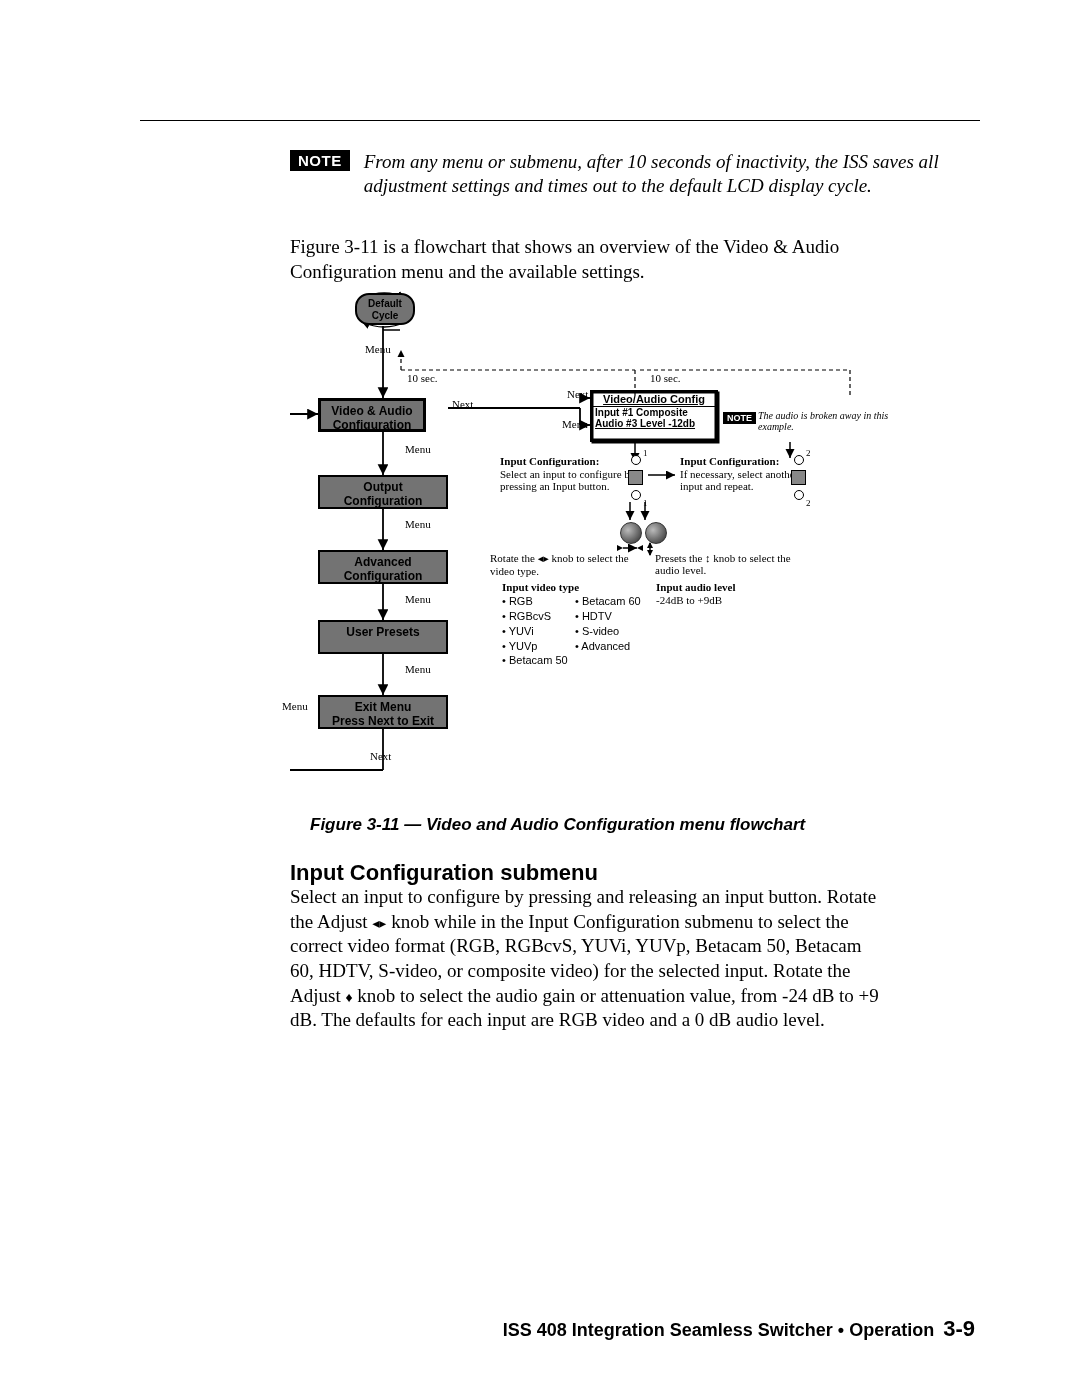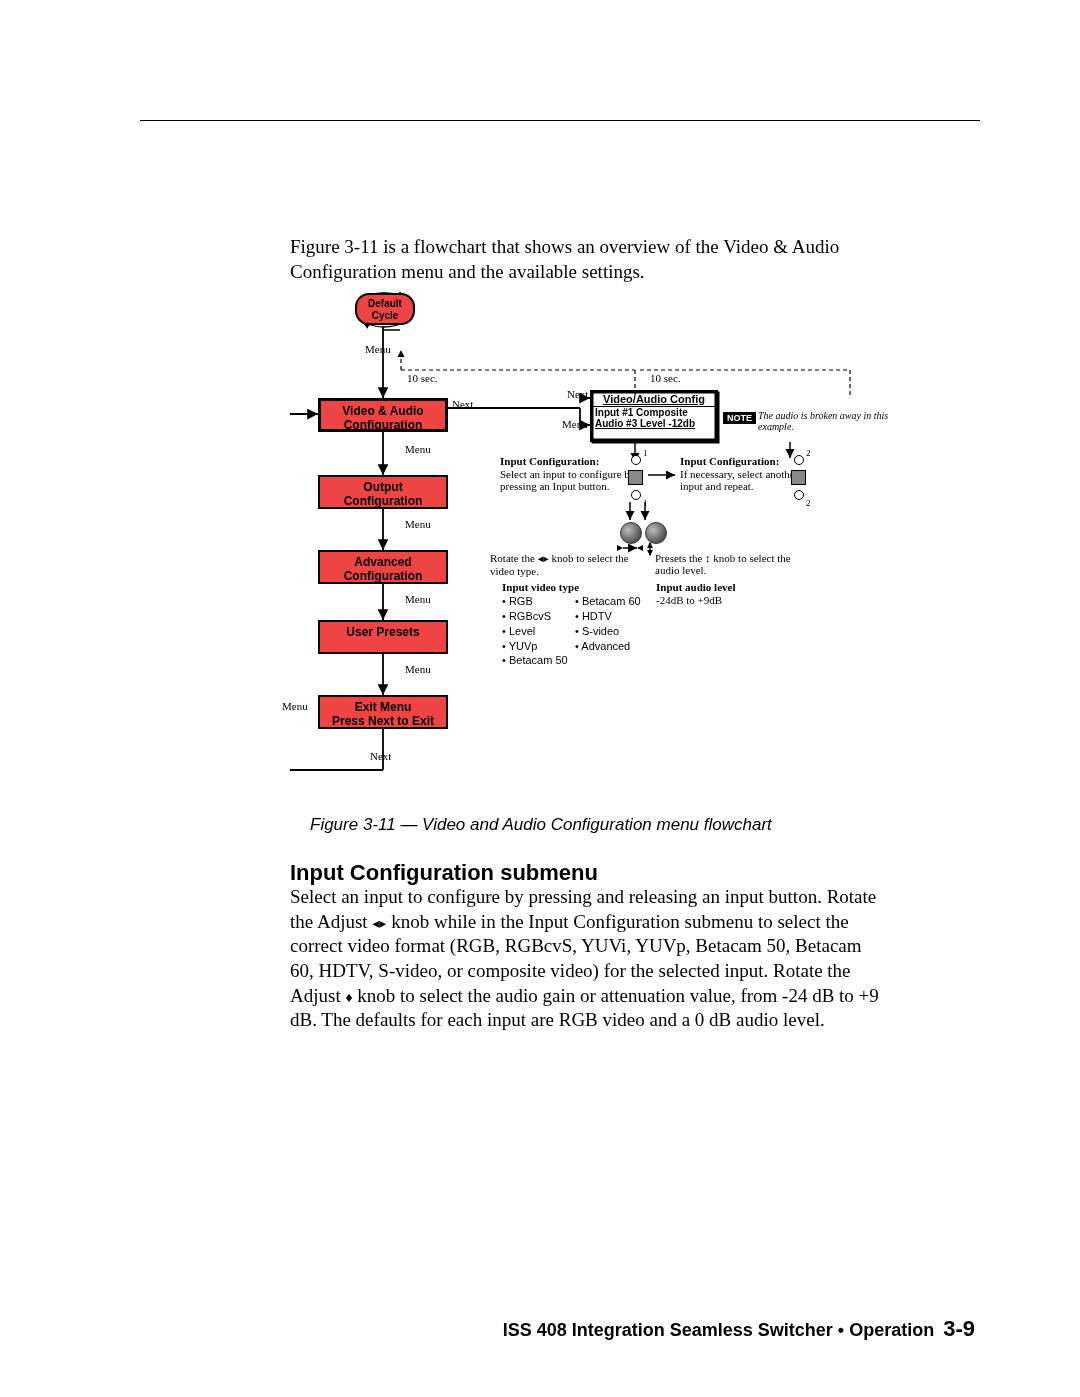--- a/index.html
+++ b/index.html
@@ -71,21 +71,21 @@
     position: absolute;
     left: 290px;
     top: 290px;
     width: 690px;
     height: 520px;
   }
   .flow svg { position:absolute; left:0; top:0; }
   .box {
     position: absolute;
     border: 2px solid #000;
-    background: #ef4444;
+    background: #737373;
     text-align: center;
     font-family: Arial, Helvetica, sans-serif;
     font-weight: bold;
     font-size: 12px;
     line-height: 1.2;
     padding: 3px 4px;
     box-sizing: border-box;
   }
   .lbl {
     position: absolute;
@@ -125,21 +125,21 @@
     font-size: 11px;
     line-height: 1.35;
   }
   .list div::before { content: "• "; }
 
   .fig-caption {
     position: absolute;
     left: 310px;
     top: 815px;
     font-family: Arial, Helvetica, sans-serif;
-    font-weight: normal;
+    font-weight: bold;
     font-style: italic;
     font-size: 17px;
   }
   .h2 {
     position: absolute;
     left: 290px;
     top: 860px;
     font-family: Arial, Helvetica, sans-serif;
     font-weight: bold;
     font-size: 22px;
@@ -174,20 +174,24 @@
     font-family:Arial,Helvetica,sans-serif; font-weight:bold;
     font-size:9px; padding:1px 4px;
   }
 </style>
 </head>
 <body>
 
 <div class="page">
   <div class="rule"></div>
 
+  <div class="note-row">
+    <span class="note-badge">NOTE</span>
+    <span class="note-text">From any menu or submenu, after 10 seconds of inactivity, the ISS saves all adjustment settings and times out to the default LCD display cycle.</span>
+  </div>
 
   <div class="para1">Figure 3-11 is a flowchart that shows an overview of the Video &amp; Audio Configuration menu and the available settings.</div>
 
   <div class="flow">
 
     <svg width="700" height="520">
       <defs>
         <marker id="ah" markerWidth="8" markerHeight="8" refX="6" refY="3" orient="auto">
           <path d="M0,0 L6,3 L0,6 Z" fill="#000"></path>
         </marker>
@@ -242,21 +246,21 @@
 
       <line x1="500" y1="152" x2="500" y2="168" stroke="#000" stroke-width="1.5" marker-end="url(#ah)"></line>
     </svg>
 
     <div class="box" style="left:65px; top:3px; width:60px; height:32px; border-radius:14px; font-size:10px;">Default Cycle</div>
 
     <div class="lbl" style="left:75px; top:53px;">Menu</div>
     <div class="lbl" style="left:117px; top:82px;">10 sec.</div>
     <div class="lbl" style="left:360px; top:82px;">10 sec.</div>
 
-    <div class="box" style="left:28px; top:108px; width:130px; height:34px; border-width:3px; white-space:pre-line;">Video &amp; Audio
+    <div class="box" style="left:28px; top:108px; width:108px; height:34px; border-width:3px; white-space:pre-line;">Video &amp; Audio
 Configuration</div>
     <div class="lbl" style="left:162px; top:108px;">Next</div>
 
     <div class="lbl" style="left:115px; top:153px;">Menu</div>
 
     <div class="box" style="left:28px; top:185px; width:130px; height:34px; white-space:pre-line;">Output
 Configuration</div>
     <div class="lbl" style="left:115px; top:228px;">Menu</div>
 
     <div class="box" style="left:28px; top:260px; width:130px; height:34px; white-space:pre-line;">Advanced
@@ -301,21 +305,21 @@
     <div class="knob" style="left:330px; top:232px;"></div>
     <div class="knob" style="left:355px; top:232px;"></div>
 
     <div class="lbl" style="left:200px; top:262px; width:160px; white-space:normal;">Rotate the ◂▸ knob to select the video type.</div>
     <div class="lbl" style="left:365px; top:262px; width:160px; white-space:normal;">Presets the ↕ knob to select the audio level.</div>
 
     <div class="lbl bold" style="left:212px; top:291px;">Input video type</div>
     <div class="list" style="left:212px; top:304px;">
       <div>RGB</div>
       <div>RGBcvS</div>
-      <div>Level</div>
+      <div>YUVi</div>
       <div>YUVp</div>
       <div>Betacam 50</div>
     </div>
     <div class="list" style="left:285px; top:304px;">
       <div>Betacam 60</div>
       <div>HDTV</div>
       <div>S-video</div>
       <div>Advanced</div>
     </div>
 

